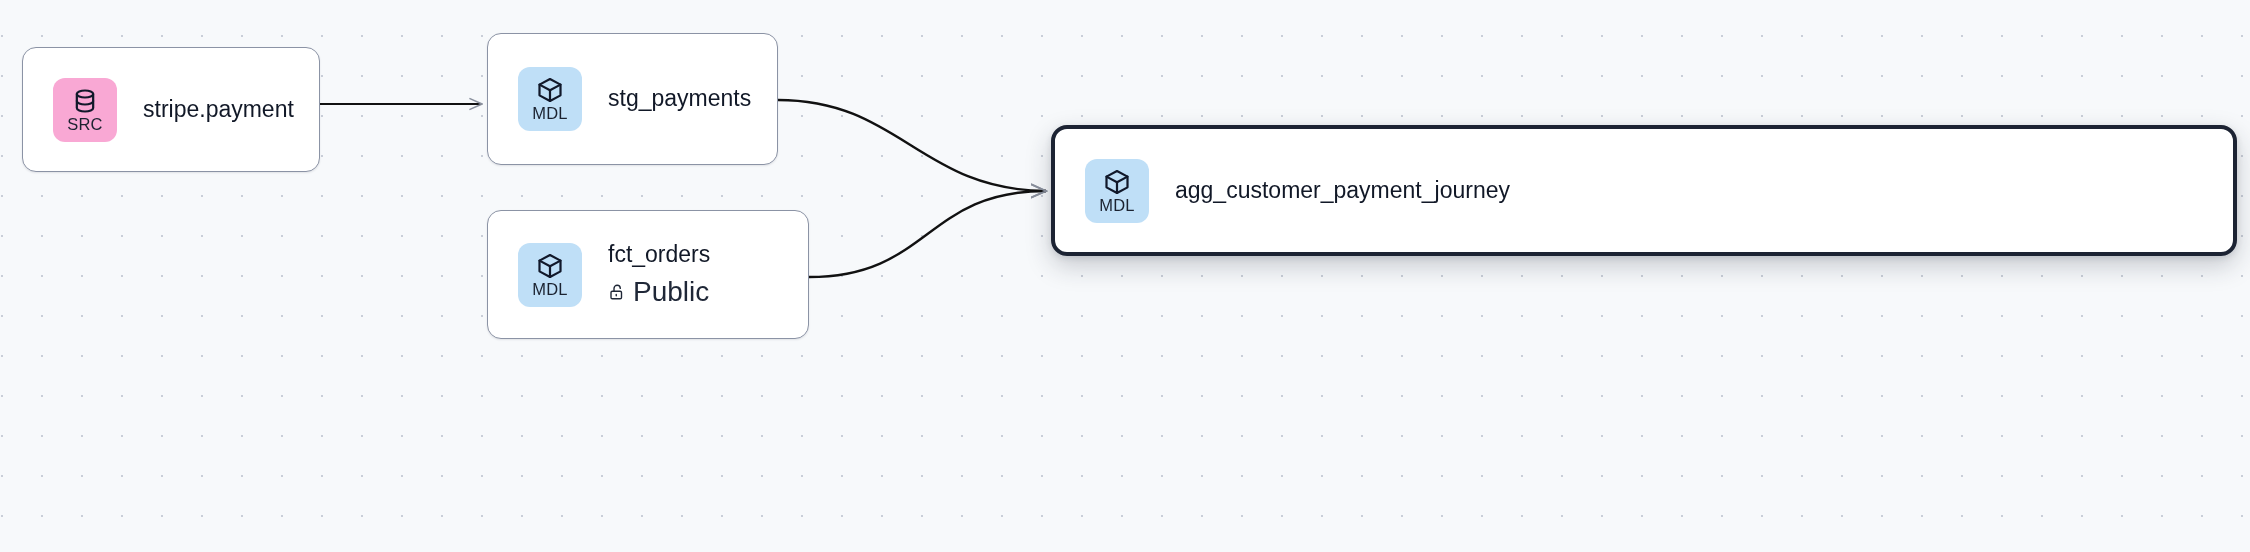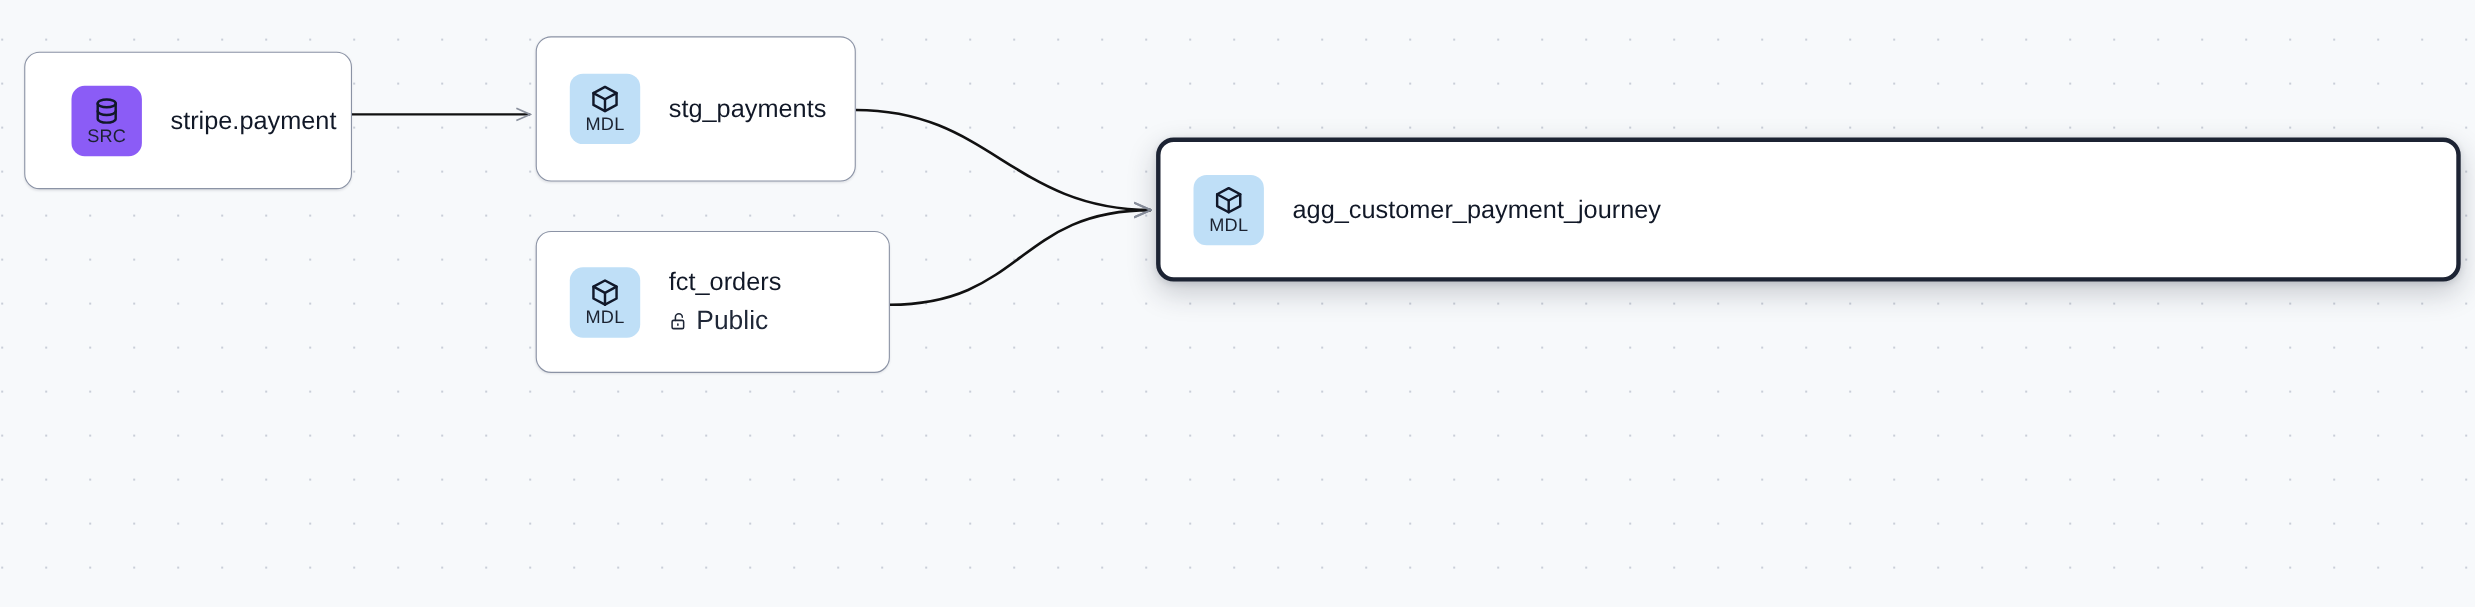--- a/index.html
+++ b/index.html
@@ -59,21 +59,21 @@
     flex: 0 0 auto;
     width: 64px;
     height: 64px;
     border-radius: 12px;
     display: flex;
     flex-direction: column;
     align-items: center;
     justify-content: center;
     gap: 1px;
   }
-  .badge.src { background: #8b5cf6; margin-left: 12px; }
+  .badge.src { background: #f9a8d4; }
   .badge.mdl { background: #bfdfF7; align-items: center; }
   .badge svg { display: block; }
   .badge-text {
     font-size: 16.5px;
     line-height: 1;
     font-weight: 400;
     color: #1b2230;
     letter-spacing: 0.2px;
   }
 
@@ -90,21 +90,21 @@
     line-height: 1.18;
     color: #111827;
     font-weight: 400;
     white-space: nowrap;
   }
   .node-sub {
     display: flex;
     align-items: center;
     gap: 7px;
     margin-top: 7px;
-    font-size: 24px;
+    font-size: 28px;
     color: #1f2737;
     white-space: nowrap;
   }
   .node-sub svg { display: block; flex: 0 0 auto; }
 </style>
 </head>
 <body>
 
 <div class="canvas">
 

